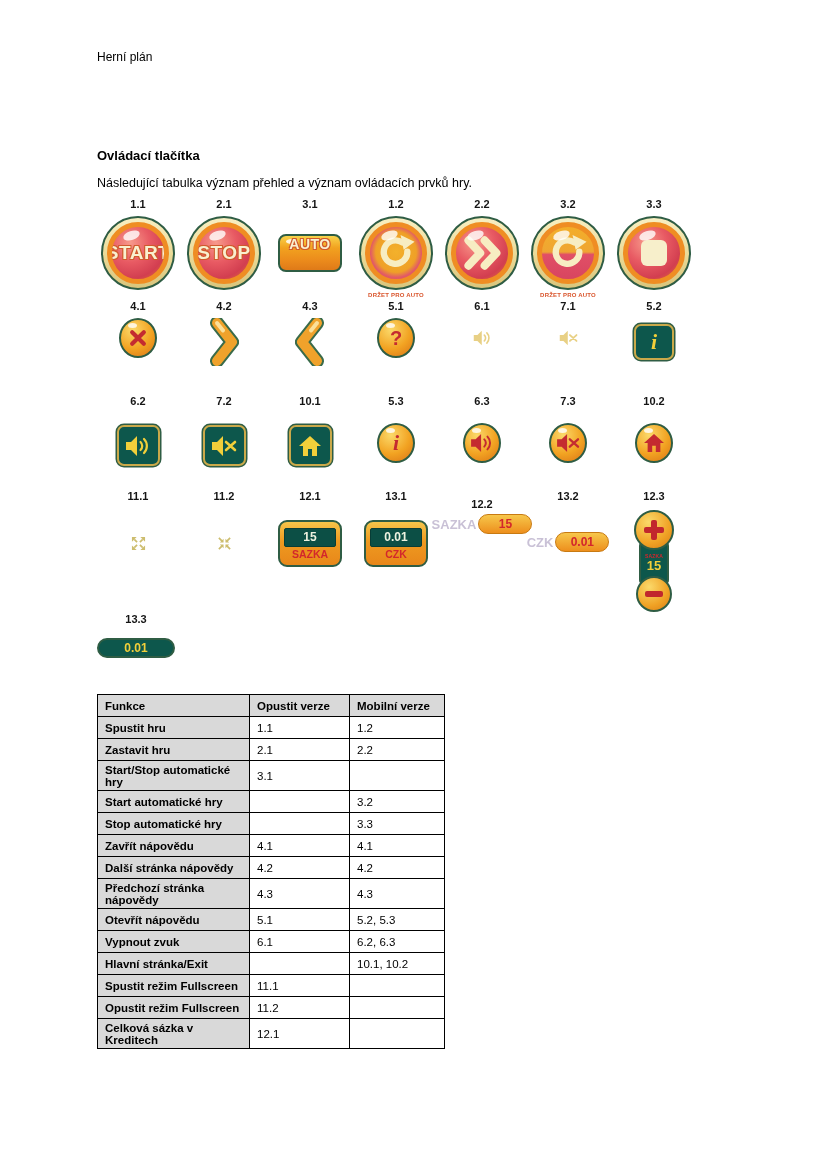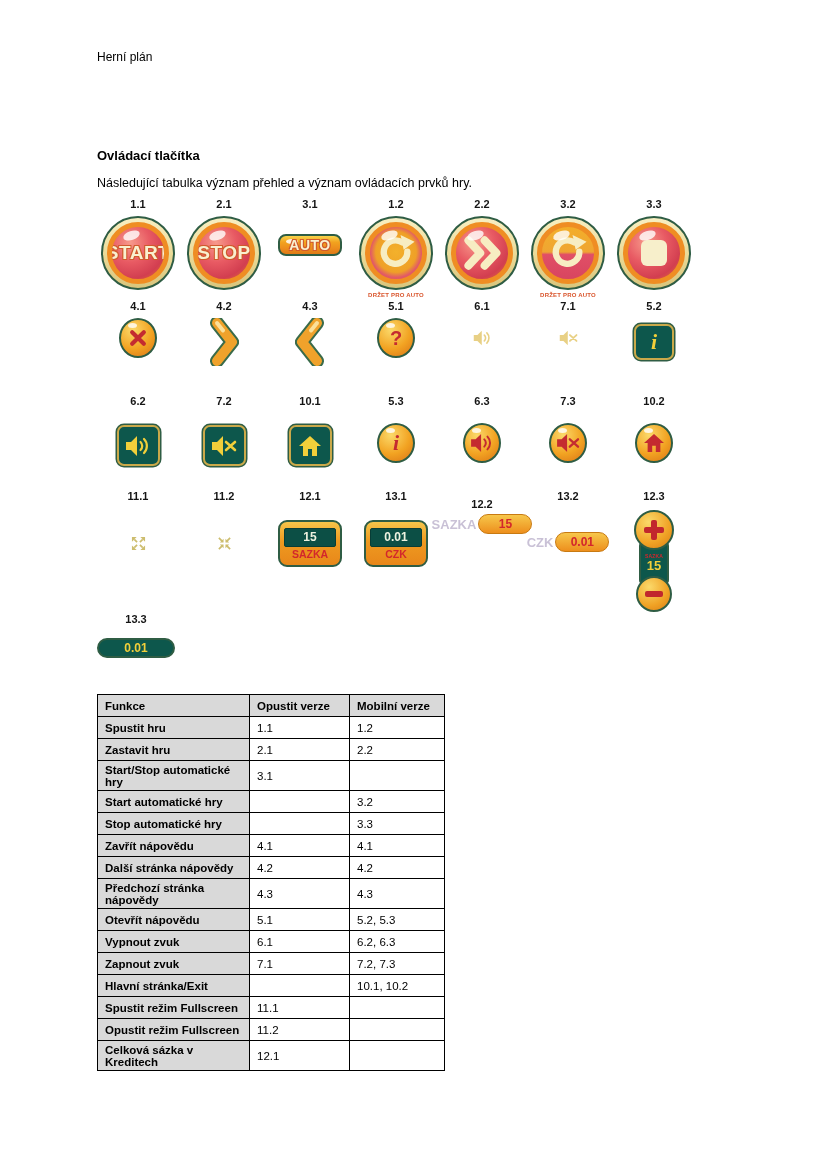--- a/index.html
+++ b/index.html
@@ -30,23 +30,23 @@
              border-radius:50%; background:rgba(255,255,255,.8); transform:rotate(-18deg); z-index:3; }
   .core-red   { background:radial-gradient(circle at 35% 30%, #f79a8b 0%, #e85a63 40%, #d23e50 72%, #e8832c 103%); }
   .core-ring  { background:radial-gradient(circle at 50% 48%, #f3b12c 0%, #efa027 54%, #e25a66 68%, #d8485f 100%); }
   .core-split { background:linear-gradient(180deg,#f3ae29 0%,#efa533 48%,#e14f66 53%,#d84560 100%); }
   .btn-word { font-size:19px; font-weight:bold; color:#f9f0cf; letter-spacing:.5px; z-index:2;
               text-shadow:-1px -1px 0 #d05a2c,1px -1px 0 #d05a2c,-1px 1px 0 #d05a2c,1px 1px 0 #d05a2c; }
   .stop-square { width:26px; height:26px; background:#f7efcb; border-radius:6px; z-index:2; }
   .ico-cream { color:#f7edc2; z-index:2; }
 
   
-  .autobtn { width:64px; height:22px; border-radius:8px; border:2px solid #2f5d44; margin-top:18px;
+  .autobtn { width:64px; height:38px; border-radius:8px; border:2px solid #2f5d44; margin-top:18px;
              background:linear-gradient(180deg,#f9d34a 0%,#f2a21f 35%,#ec8c1c 70%,#df7a18 100%);
-             display:flex; align-items:center; justify-content:center; position:relative; }
+             display:flex; justify-content:center; position:relative; }
   .autobtn::before { content:""; position:absolute; top:3px; left:6px; width:12px; height:5px;
              border-radius:50%; background:rgba(255,255,255,.85); }
   .autobtn .btn-word { font-size:14px; }
 
   
   .smallround { width:38px; height:40px; border-radius:50%; border:2px solid #2f5d44;
               background:radial-gradient(circle at 35% 28%, #fbd96a 0%, #f2a322 55%, #e2831a 85%, #cf7211 100%);
               display:flex; align-items:center; justify-content:center; position:relative; }
   .smallround::before { content:""; position:absolute; top:3px; left:7px; width:9px; height:5px;
               border-radius:50%; background:rgba(255,255,255,.8); }
@@ -459,25 +459,20 @@
           <td class="fcell">Otevřít nápovědu</td>
           <td>5.1</td>
           <td>5.2, 5.3</td>
         </tr>
       <tr>
           <td class="fcell">Vypnout zvuk</td>
           <td>6.1</td>
           <td>6.2, 6.3</td>
         </tr>
       <tr>
-          <td class="fcell">Zapnout zvuk</td>
-          <td>7.1</td>
-          <td>7.2, 7.3</td>
-        </tr>
-      <tr>
           <td class="fcell">Hlavní stránka/Exit</td>
           <td></td>
           <td>10.1, 10.2</td>
         </tr>
       <tr>
           <td class="fcell">Spustit režim Fullscreen</td>
           <td>11.1</td>
           <td></td>
         </tr>
       <tr>

